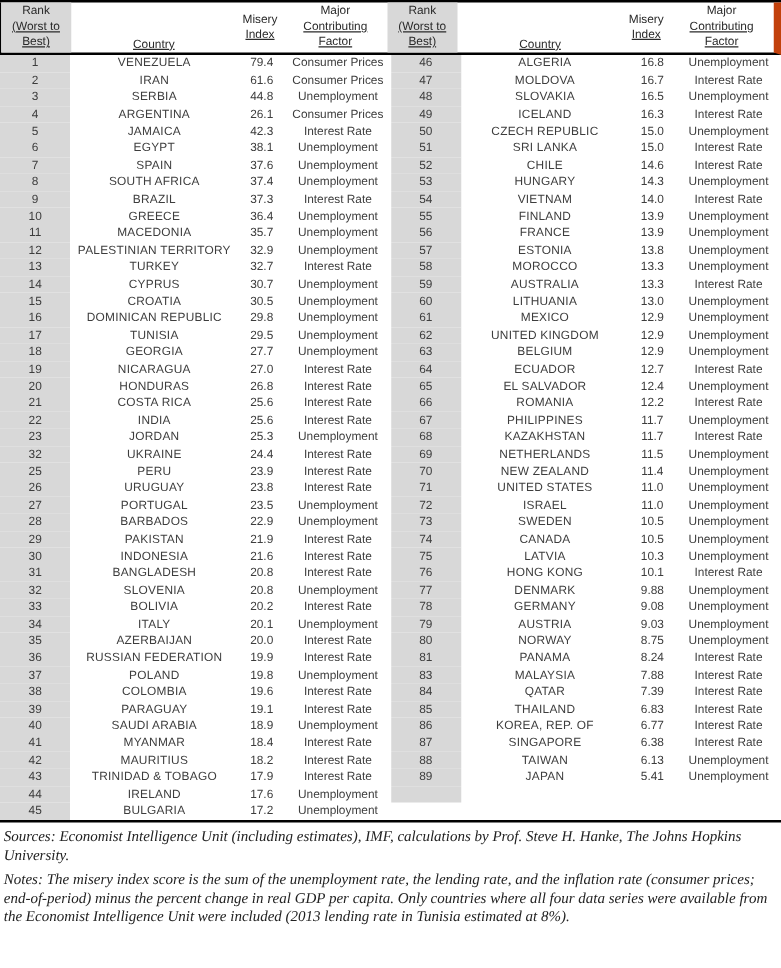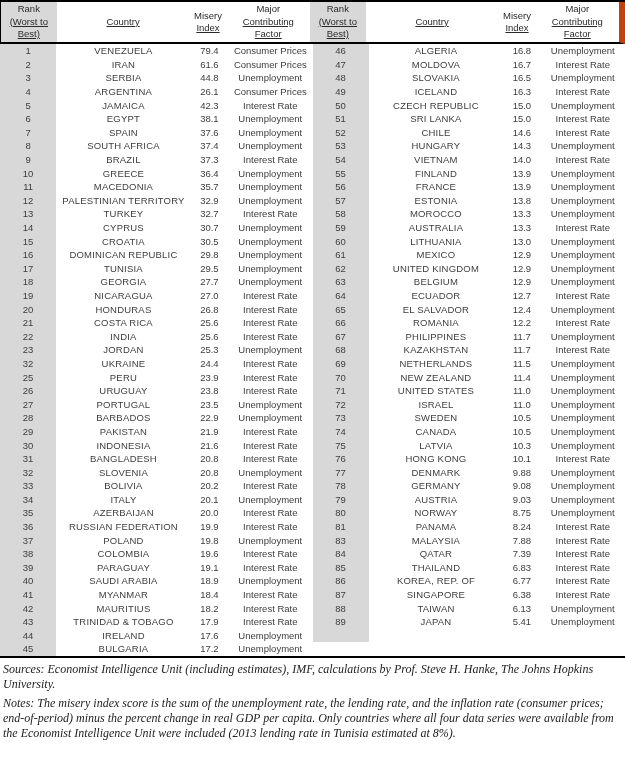--- a/index.html
+++ b/index.html
@@ -14,21 +14,21 @@
   .title-rule{border-top:2px solid #000;height:0;}
   .header-band{
     display:flex;height:42px;border-bottom:2px solid #000;
     border-left:1px solid #000;border-right:6px solid #c2410c;
     box-sizing:border-box;font-size:9.5px;color:#2a2a2a;
   }
   .half{width:50%;display:flex;}
   .hcell{display:flex;flex-direction:column;justify-content:center;align-items:center;
     text-align:center;line-height:12.5px;}
   .hc-rank{width:18%;background:#d8d8d8;}
-  .hc-country{width:43%;}
+  .hc-country{width:43%;justify-content:flex-end;}
   .hc-misery{width:12%;}
   .hc-factor{width:27%;}
   .u{text-decoration:underline;}
   .body-band{display:flex;border-bottom:2px solid #000;}
   .tbody{width:50%;}
   .trow{display:flex;height:13.6px;align-items:center;font-size:9.5px;}
   .cell{overflow:hidden;white-space:nowrap;text-align:center;}
   .c-rank{width:18%;background:#d8d8d8;align-self:stretch;display:flex;align-items:center;justify-content:center;}
   .c-country{width:43%;letter-spacing:0.2px;}
   .c-misery{width:12%;}

